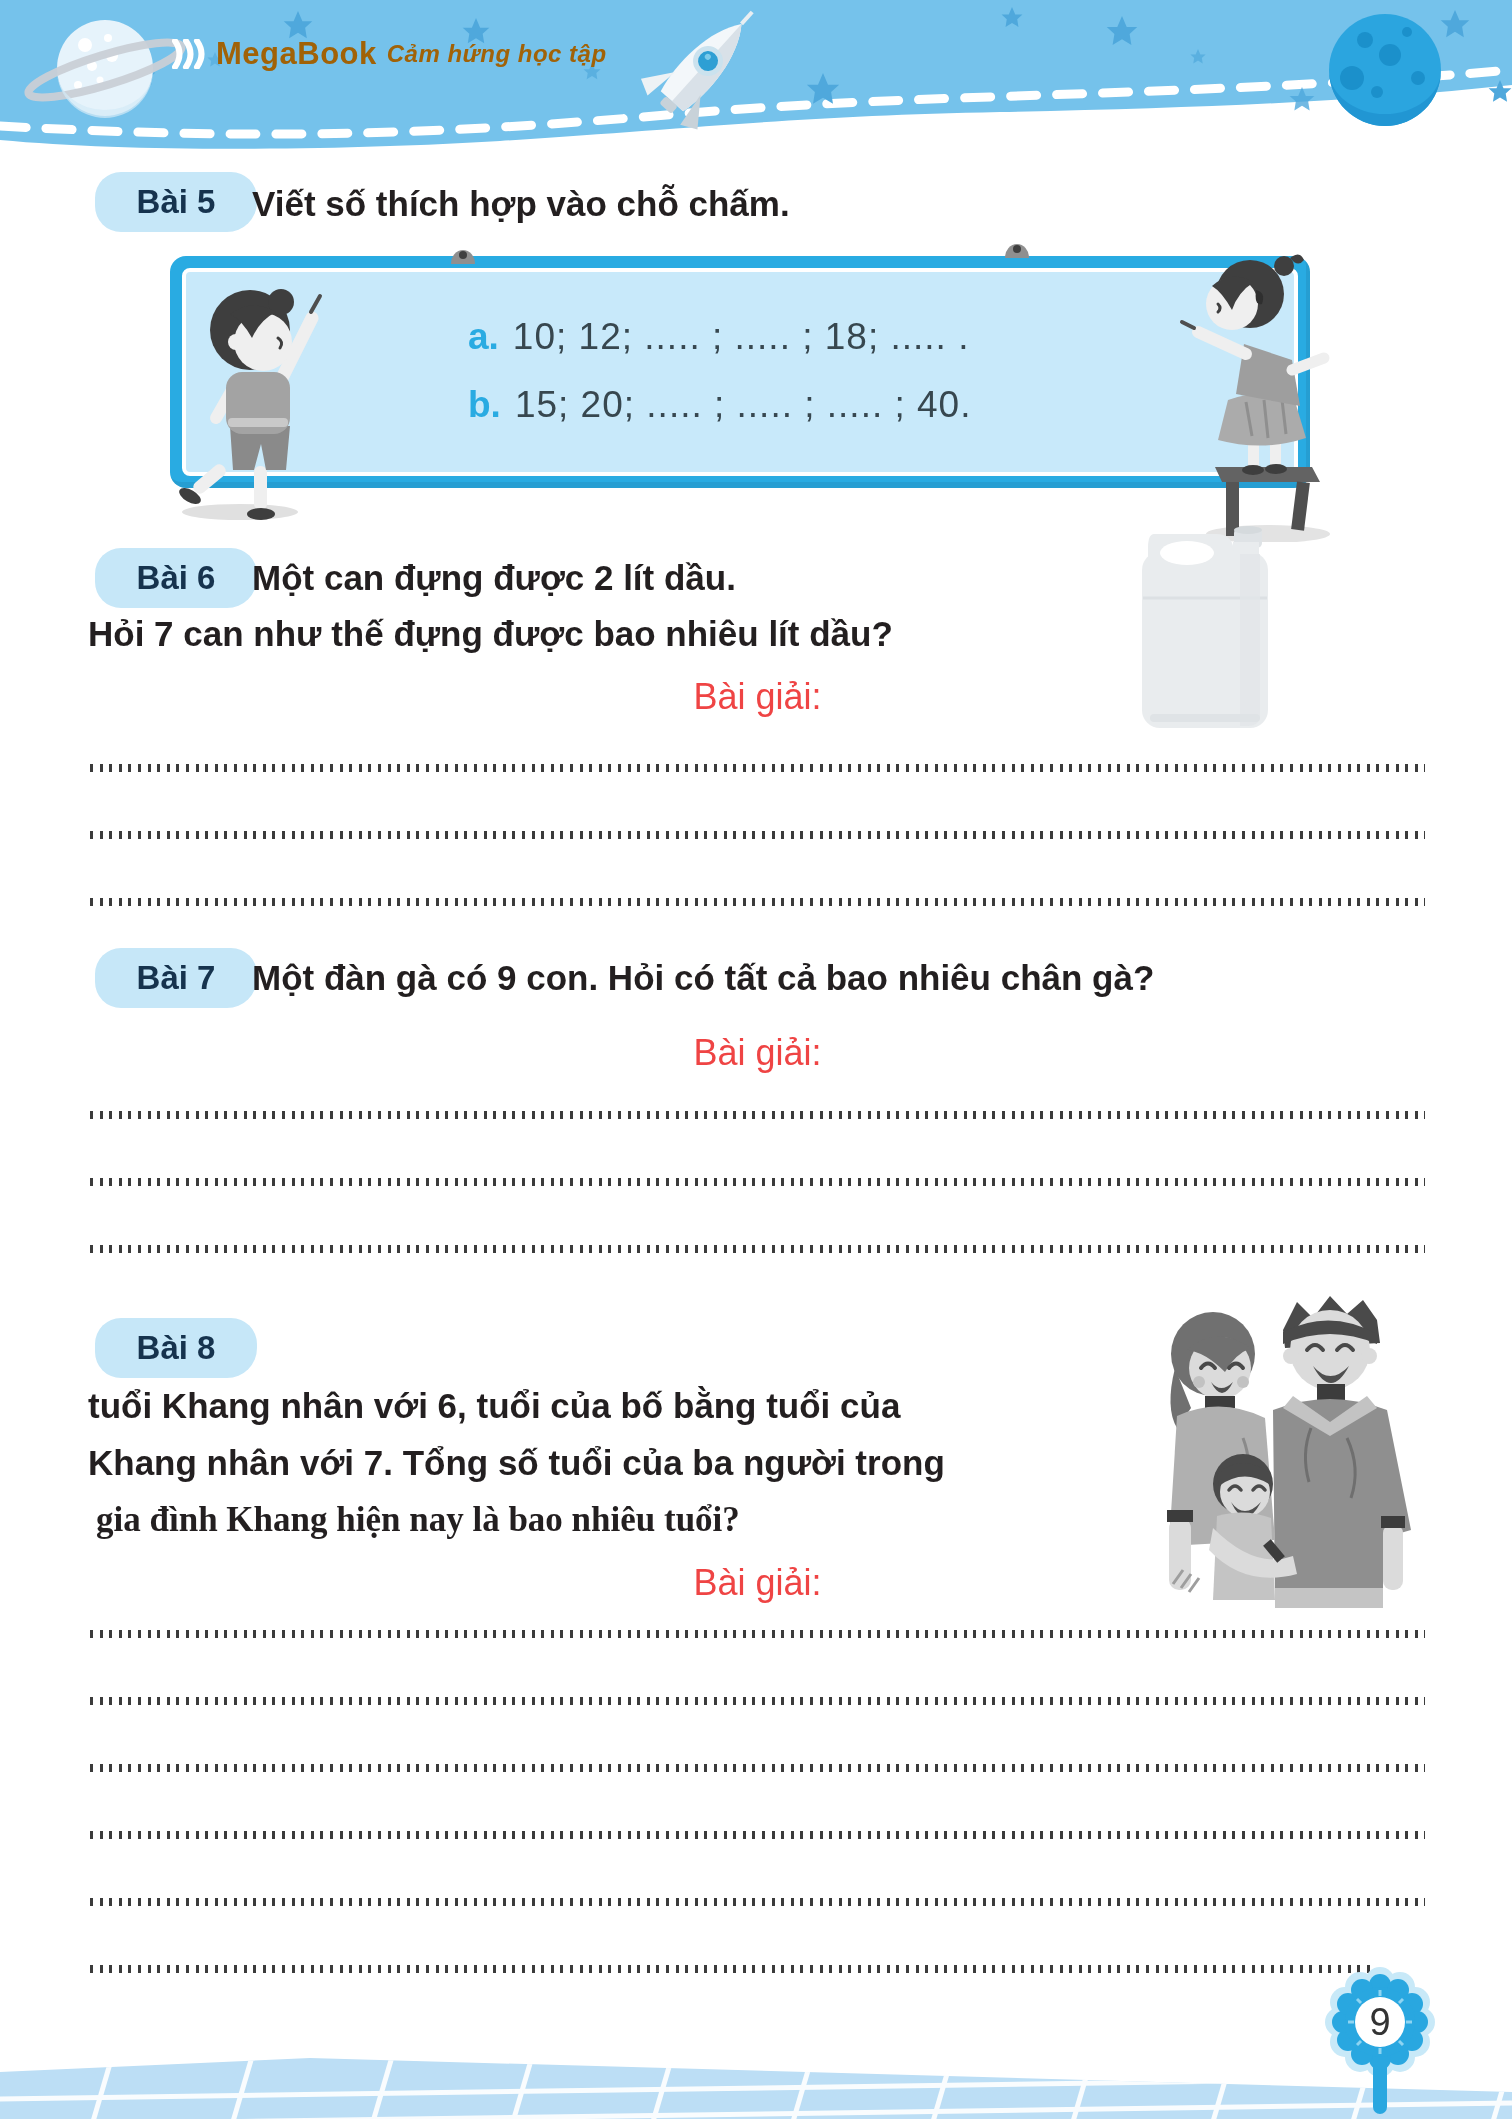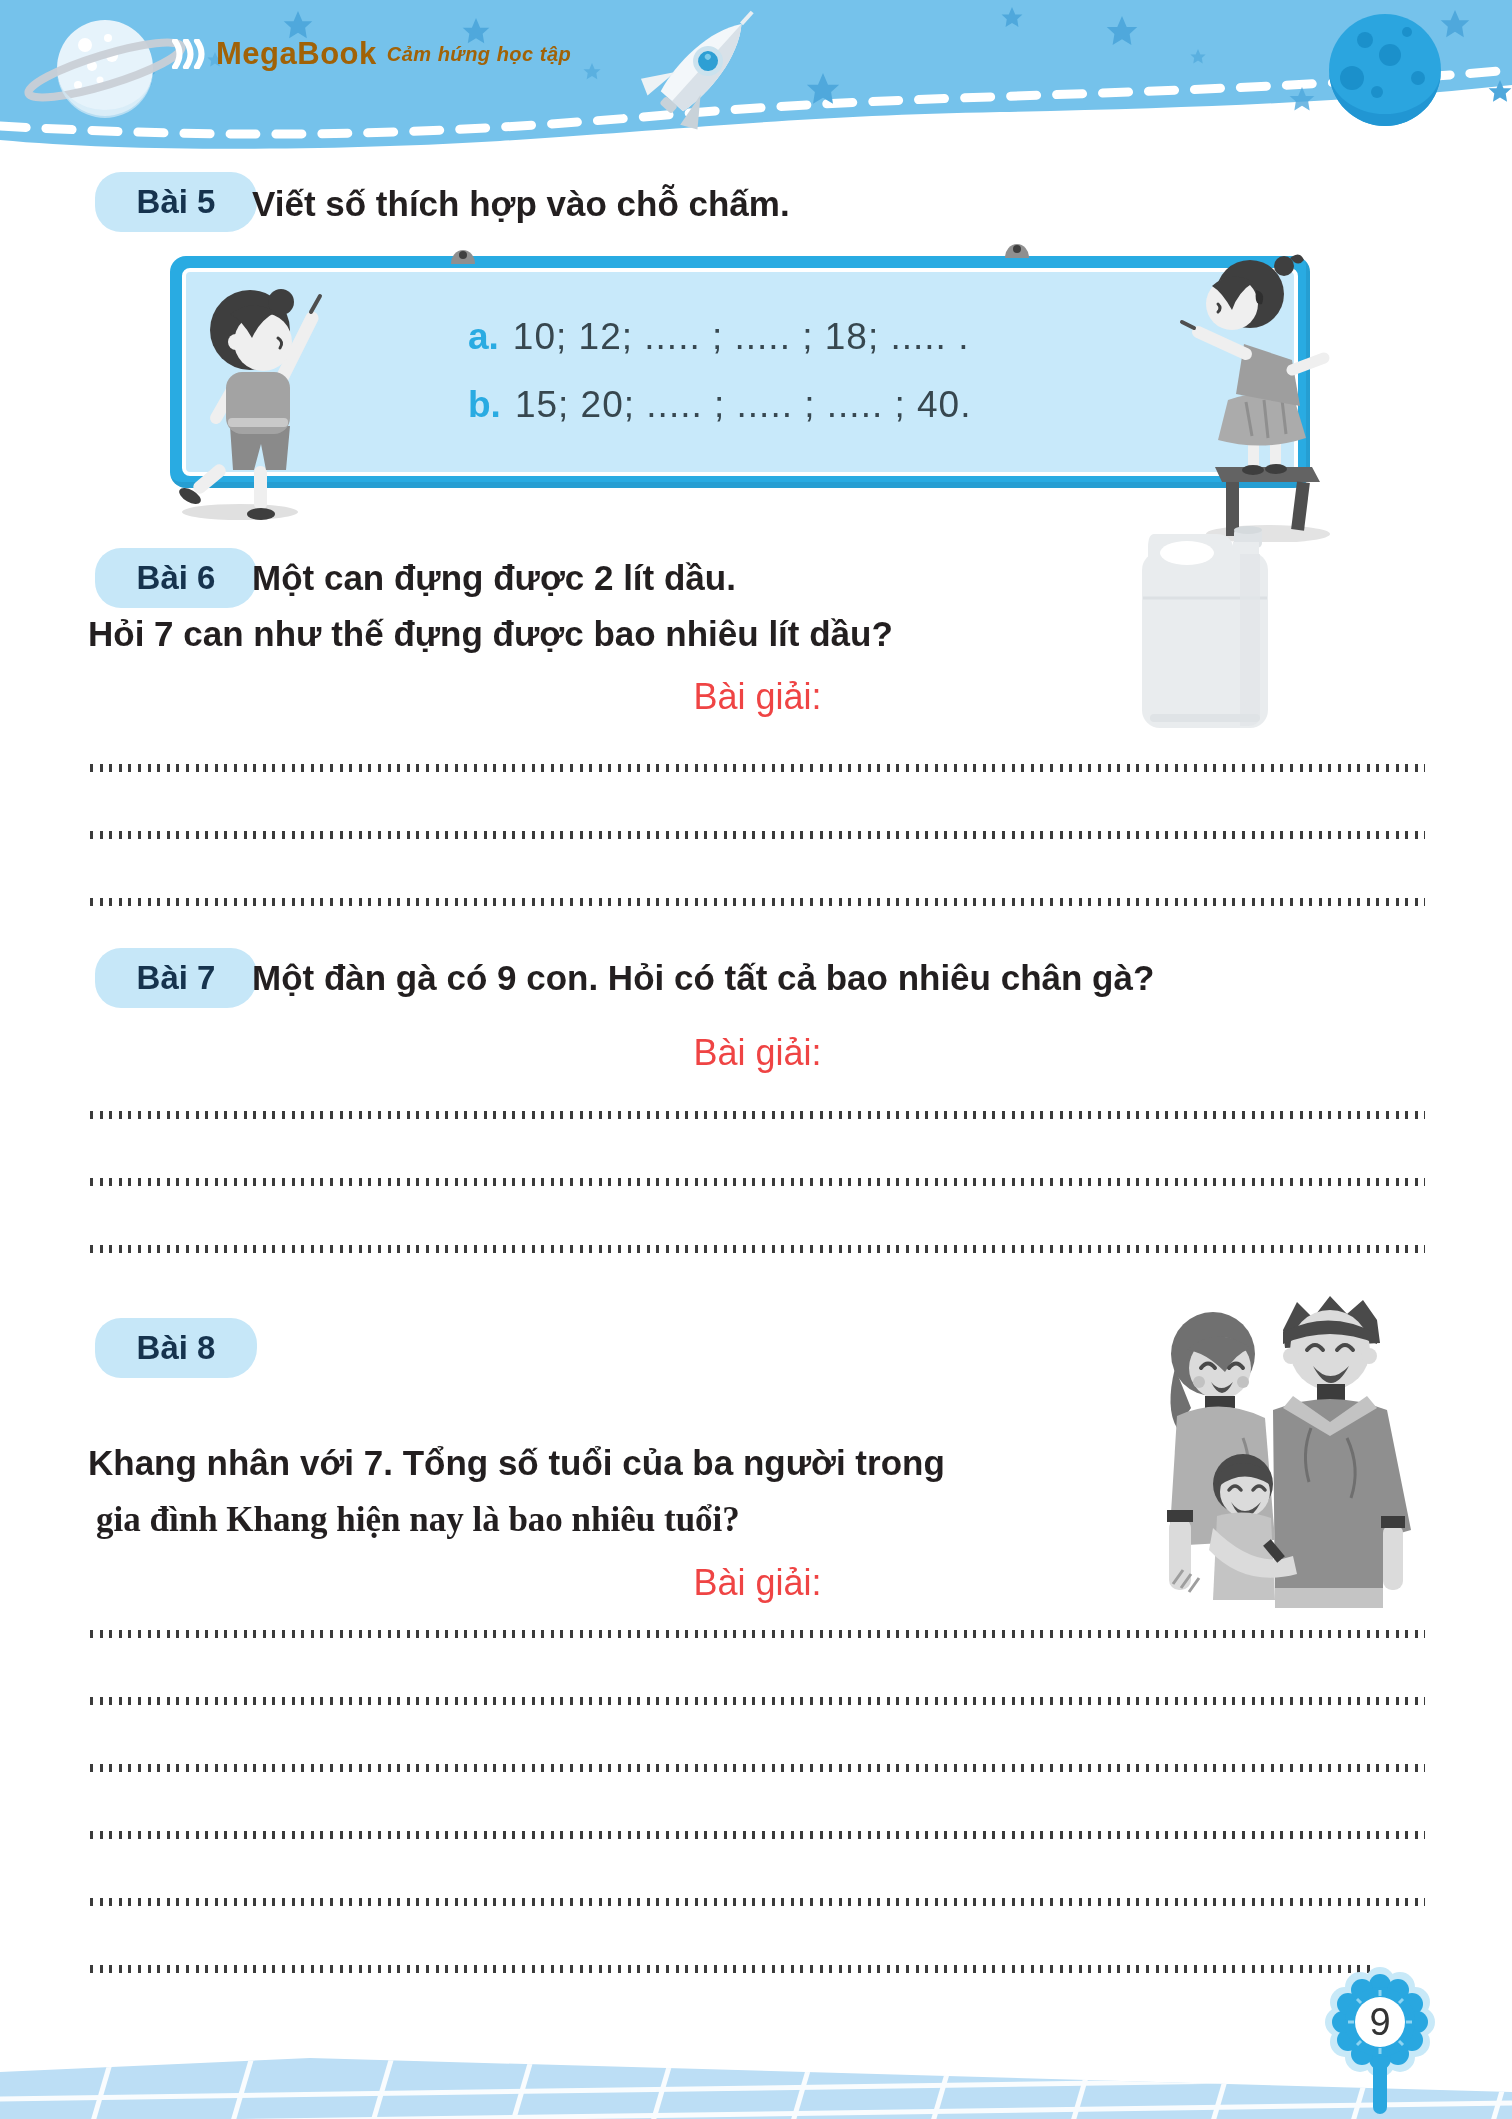--- a/index.html
+++ b/index.html
@@ -4,21 +4,21 @@
 <style>
   html,body{margin:0;padding:0;background:#888;}
   .page{position:relative;width:1512px;height:2119px;background:#ffffff;overflow:hidden;
         font-family:"Liberation Sans",sans-serif;margin:0 auto;}
   .abs{position:absolute;}
 
   
   .header-svg{position:absolute;left:0;top:0;}
   .brand-row{position:absolute;left:172px;top:36px;display:flex;align-items:center;gap:10px;color:#a16207;}
   .brand-name{font-weight:700;font-size:31px;letter-spacing:.5px;}
-  .brand-tagline{font-style:italic;font-weight:600;font-size:20px;letter-spacing:.5px;}
+  .brand-tagline{font-style:italic;font-weight:600;font-size:24px;letter-spacing:.5px;}
 
   
   .badge{position:absolute;width:162px;height:60px;background:#C6E7F8;
          border-radius:26px 26px 30px 26px;display:flex;align-items:center;justify-content:center;
          font-weight:700;font-size:33px;color:#16334E;}
   .prob-text{position:absolute;font-weight:700;font-size:35px;line-height:1;color:#231F20;white-space:nowrap;}
   .baigiai{position:absolute;left:90px;width:1335px;text-align:center;
            font-weight:400;font-size:36px;color:#ef4444;}
 
   
@@ -225,20 +225,21 @@
   <div class="baigiai" style="top:1032px;">Bài giải:</div>
   <div class="dotlines" style="left:90px;top:1111px;" id="bai7-lines">
       <div class="dotline"></div>
       <div class="dotline"></div>
       <div class="dotline"></div>
     </div>
 
   <div class="badge" style="left:95px;top:1318px;">
     <span>Bài 8</span>
   </div>
+  <div class="prob-text" style="left:88px;top:1388px;">tuổi Khang nhân với 6, tuổi của bố bằng tuổi của</div>
   <div class="prob-text" style="left:88px;top:1445px;">Khang nhân với 7. Tổng số tuổi của ba người trong</div>
   <div class="prob-text" style="left:96px;top:1502px;font-family:Liberation Serif, serif;">gia đình Khang hiện nay là bao nhiêu tuổi?</div>
   <div class="baigiai" style="top:1562px;">Bài giải:</div>
 
   <svg class="abs" style="left:1125px;top:1288px;" width="300" height="320" viewBox="0 0 300 320">
 
     <path d="M158,42 L172,14 L188,30 L205,8 L222,26 L238,12 L252,32 L255,55 L160,60 Z" fill="#4A4A4A"></path>
     <circle cx="205" cy="62" r="40" fill="#DBDBDB"></circle>
     <circle cx="166" cy="68" r="8" fill="#DBDBDB"></circle>
       <circle cx="244" cy="68" r="8" fill="#DBDBDB"></circle>

